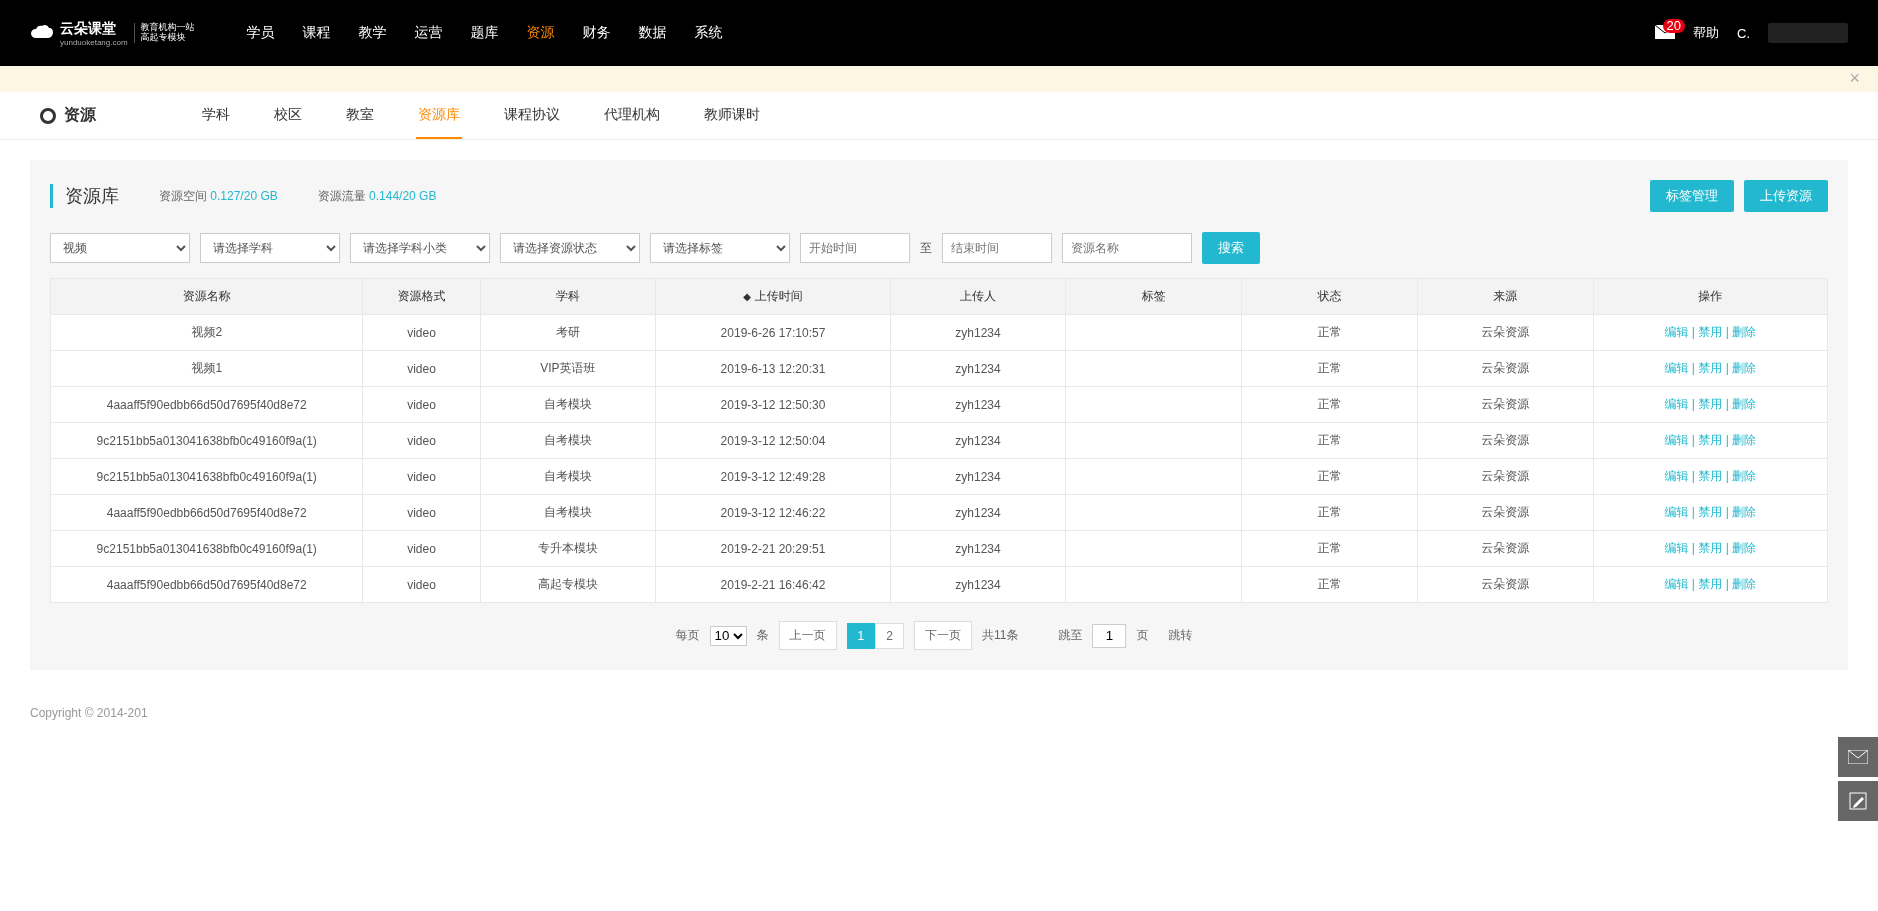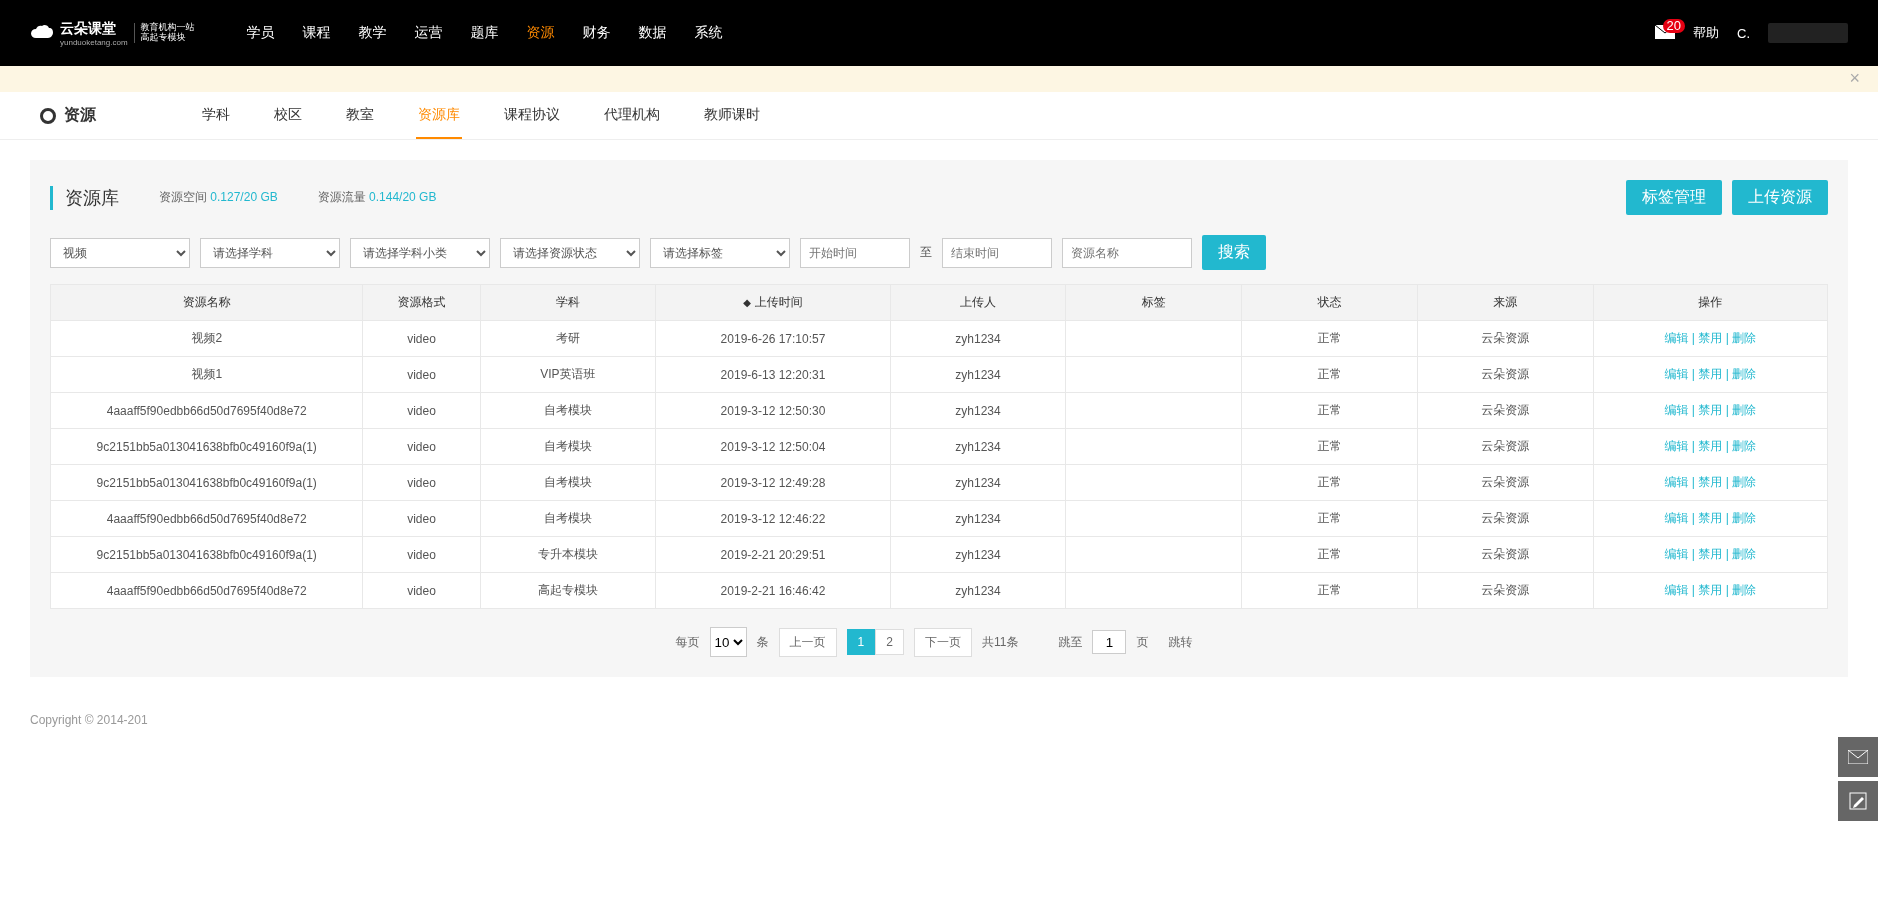--- a/index.html
+++ b/index.html
@@ -34,42 +34,42 @@
 
 
 .main-wrap { padding: 20px 30px; }
 .panel { background: #f6f6f6; padding: 20px; }
 .panel-head { display: flex; align-items: center; justify-content: space-between; margin-bottom: 20px; }
 .panel-head-left { display: flex; align-items: center; gap: 40px; }
 .panel-title { border-left: 3px solid #22b8cf; padding-left: 12px; font-size: 18px; }
 .panel-stat { font-size: 12px; color: #666; }
 .panel-stat b { color: #22b8cf; font-weight: normal; }
 .panel-head-right { display: flex; gap: 10px; }
-.btn-primary { background: #22b8cf; color: #fff; border: none; padding: 7px 16px; font-size: 16px; cursor: pointer; border-radius: 2px; }
+.btn-primary { background: #22b8cf; color: #fff; border: none; padding: 7px 16px; font-size: 13px; cursor: pointer; border-radius: 2px; }
 
 
 .filters { display: flex; gap: 10px; margin-bottom: 14px; flex-wrap: wrap; align-items: center; }
 .sel, .inp { height: 30px; border: 1px solid #ccc; background: #fff; padding: 0 8px; font-size: 12px; color: #555; }
 .sel { min-width: 140px; }
 .inp { width: 110px; }
 .divider-word { font-size: 12px; color: #555; }
 
 
 .tbl { width: 100%; border-collapse: collapse; background: #fff; }
 .tbl th, .tbl td { border: 1px solid #e8e8e8; padding: 9px 6px; text-align: center; font-size: 12px; color: #555; }
 .tbl th { background: #f3f3f3; font-weight: normal; color: #333; }
 .sort-arrows { display: inline-block; margin-right: 4px; font-size: 10px; color: #333; }
 .act-link { color: #22b8cf; text-decoration: none; cursor: pointer; }
 .act-sep { color: #22b8cf; }
 
 
 .pager { display: flex; align-items: center; justify-content: center; gap: 10px; margin-top: 18px; font-size: 12px; color: #666; }
 .pager .pg-btn { border: 1px solid #ddd; background: #fff; padding: 5px 10px; cursor: pointer; color: #666; font-size: 12px; }
 .pager .pg-btn.active { background: #22b8cf; color: #fff; border-color: #22b8cf; }
-.pager .pg-sel { height: 30px; border: 1px solid #ccc; background: #fff; }
+.pager .pg-sel { height: 20px; border: 1px solid #ccc; background: #fff; }
 .pager .pg-inp { width: 34px; height: 24px; border: 1px solid #ccc; text-align: center; }
 
 
 .footer { padding: 16px 30px; color: #999; font-size: 12px; }
 
 
 .side-float { position: fixed; right: 0; bottom: 90px; display: flex; flex-direction: column; gap: 4px; }
 .side-float-btn { width: 40px; height: 40px; background: #666; color: #fff; display: flex; align-items: center; justify-content: center; cursor: pointer; }
 </style>
 </head>

